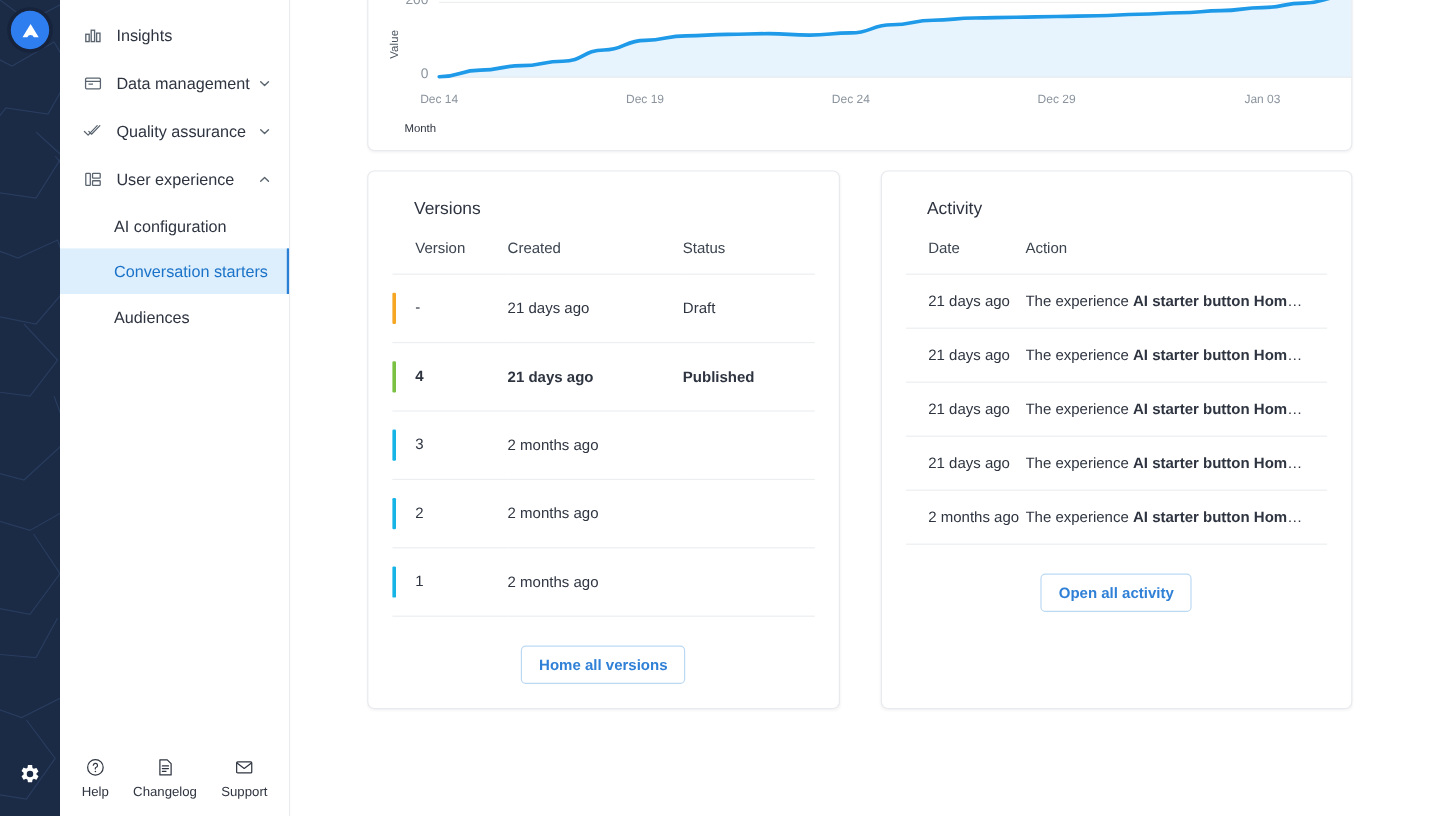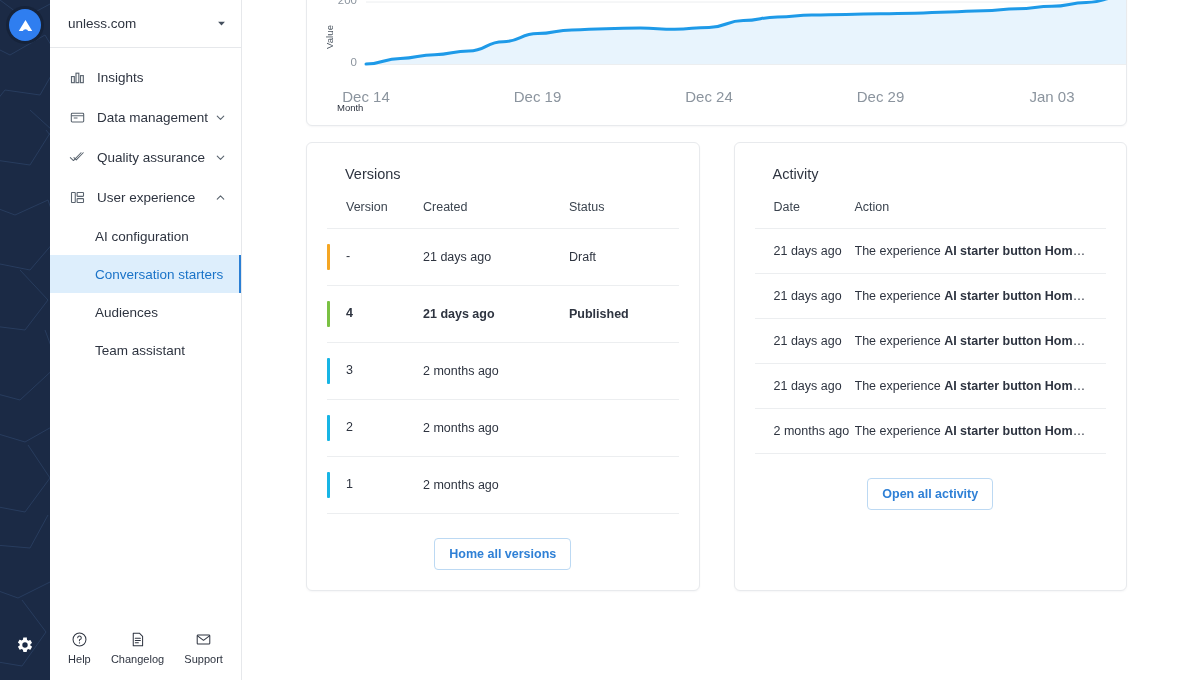--- a/index.html
+++ b/index.html
@@ -135,22 +135,22 @@
   .axis-label-x {
     position: absolute; left: 0; right: 0; bottom: 12px;
     text-align: left; font-size: 9.5px; color: #2e3440;
     padding-left: 30px;
   }
   .tick-y {
     position: absolute; font-size: 11.5px; color: #8b949e;
     text-align: right; width: 42px;
   }
   .tick-x {
-    position: absolute; font-size: 15px; color: #8b949e;
-    transform: translateX(-50%); bottom: 20px;
+    position: absolute; font-size: 10px; color: #8b949e;
+    transform: translateX(-50%); bottom: 36px;
   }
 
   
   .cards-row {
     display: flex; gap: 34px;
     margin-top: 16px;
   }
   .panel { flex: 1; padding: 18px 20px 20px; }
   .panel-title {
     font-size: 14.5px; color: #2e3440; font-weight: 400;
@@ -223,28 +223,20 @@
 
     <div class="rail-gear">
       <svg width="18" height="18" viewBox="0 0 24 24" fill="#ffffff" aria-hidden="true">
         <path d="M19.14 12.94a7.07 7.07 0 0 0 .06-.94 7.07 7.07 0 0 0-.06-.94l2.03-1.58a.48.48 0 0 0 .12-.61l-1.92-3.32a.48.48 0 0 0-.59-.22l-2.39.96a7.03 7.03 0 0 0-1.62-.94l-.36-2.54A.47.47 0 0 0 13.93 2h-3.84a.47.47 0 0 0-.47.41l-.36 2.54c-.59.24-1.13.56-1.62.94l-2.39-.96a.47.47 0 0 0-.59.22L2.74 8.47a.47.47 0 0 0 .12.61l2.03 1.58a7.2 7.2 0 0 0 0 1.88l-2.03 1.58a.48.48 0 0 0-.12.61l1.92 3.32c.12.22.37.3.59.22l2.39-.96c.5.38 1.03.7 1.62.94l.36 2.54c.04.24.24.41.47.41h3.84c.24 0 .44-.17.47-.41l.36-2.54c.59-.24 1.13-.56 1.62-.94l2.39.96c.22.08.47 0 .59-.22l1.92-3.32a.48.48 0 0 0-.12-.61l-2.03-1.58ZM12 15.6A3.6 3.6 0 1 1 15.6 12 3.6 3.6 0 0 1 12 15.6Z"></path>
       </svg>
     </div>
   </div>
 
   <nav class="sidebar">
 
-    <div class="sb-header">
-      <div class="sb-header-name">unless.com</div>
-      <span class="caret">
-        <svg width="11" height="11" viewBox="0 0 16 16" fill="currentColor" aria-hidden="true">
-          <path d="M3 5.5 L8 11 L13 5.5 Z"></path>
-        </svg>
-      </span>
-    </div>
 
     <div class="sb-nav">
 
       <div class="nav-item">
         <span class="nav-ico">
           <svg width="15" height="15" viewBox="0 0 16 16" fill="none" stroke="currentColor" stroke-width="1.2">
             <rect x="1.6" y="7" width="3" height="6.5"></rect>
             <rect x="6.4" y="3.4" width="3" height="10.1"></rect>
             <rect x="11.2" y="6" width="3" height="7.5"></rect>
           </svg>
@@ -299,23 +291,20 @@
       </div>
 
       <div class="sub-item">
         <span class="nav-label">AI configuration</span>
       </div>
       <div class="sub-item active">
         <span class="nav-label">Conversation starters</span>
       </div>
       <div class="sub-item">
         <span class="nav-label">Audiences</span>
-      </div>
-      <div class="sub-item">
-        <span class="nav-label">Team assistant</span>
       </div>
     </div>
 
     <div class="sb-footer">
       <div class="foot-btn">
         <span>
           <svg width="17" height="17" viewBox="0 0 20 20" fill="none" stroke="currentColor" stroke-width="1.2">
             <circle cx="10" cy="10" r="7.6"></circle>
             <path d="M7.9 7.9a2.1 2.1 0 1 1 2.6 2.2c-.5.2-.6.6-.6 1v.4" stroke-linecap="round"></path>
             <circle cx="10" cy="14" r=".75" fill="currentColor" stroke="none"></circle>

